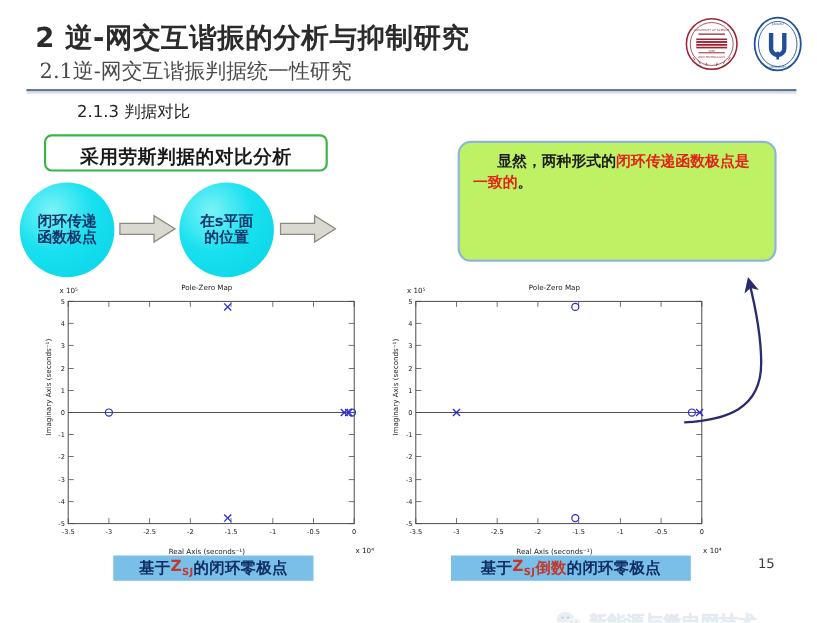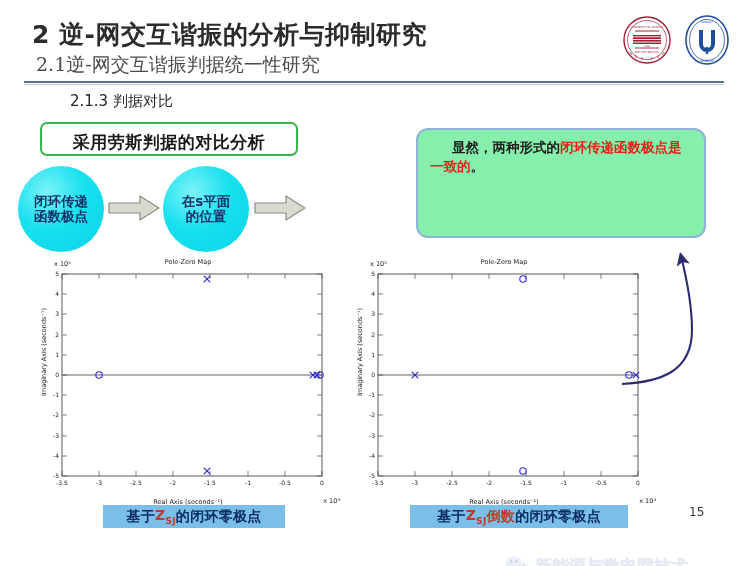--- a/index.html
+++ b/index.html
@@ -66,21 +66,21 @@
   .node.n1 { left: 0px;   top: 2px; }
   .node.n2 { left: 145px; top: 2px; }
   .node.n3 { left: 290px; top: 2px; }
   .arrowblk { position: absolute; top: 30px; width: 52px; height: 28px; }
 
   
   .note-box {
     position: absolute; left: 416px; top: 128px;
     width: 290px; height: 110px;
     border: 2px solid #8fb4d9; border-radius: 12px;
-    background: #86efac;
+    background: #bef264;
     padding: 8px 10px 6px 12px;
   }
   .note-p {
     font-size: 13.5px; line-height: 1.42; color: #1d1d1d; font-weight: 700;
     font-family: "DejaVu Sans", sans-serif;
   }
   .note-p.p2 { margin-top: 2px; }
   .indent { display: inline-block; width: 22px; }
   .red { color: #e1231a; }
 

